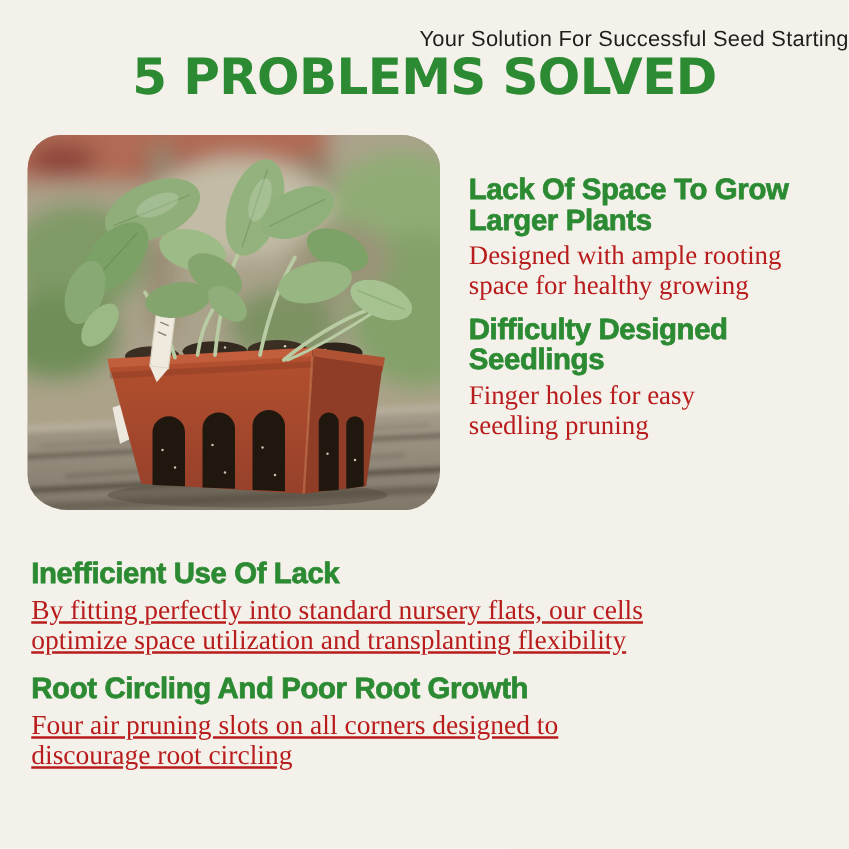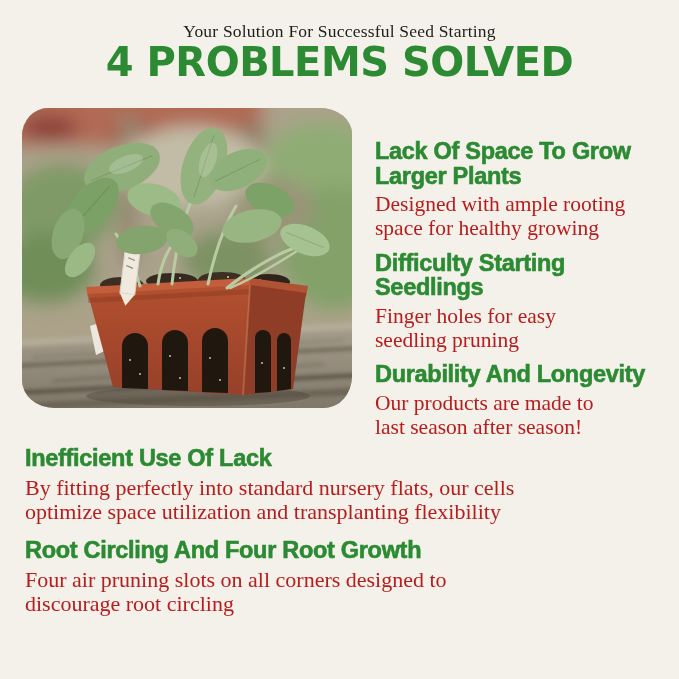--- a/index.html
+++ b/index.html
@@ -5,22 +5,22 @@
   html,body{margin:0;padding:0;}
   .canvas{
     position:relative;
     width:679px;height:679px;
     background:#f3f1ea;
     overflow:hidden;
     font-family:"Liberation Serif",serif;
   }
   .tagline{
     position:absolute;top:21px;left:0;right:0;
-    text-align:center;
-    font-family:Liberation Serif, serif;
+    text-align:right;
+    font-family:Liberation Sans, sans-serif;
     font-size:17.5px;
     color:#1e1e1c;
     letter-spacing:.2px;
   }
   .big-title{
     position:absolute;top:41px;left:0;right:0;
     text-align:center;
     font-family:"DejaVu Sans",sans-serif;
     font-weight:bold;
     font-size:40px;
@@ -54,29 +54,29 @@
     margin:0 0 5px 0;
   }
   .p-desc{
     font-family:"Liberation Serif",serif;
     font-size:21.5px;
     line-height:1.1;
     color:#b91c1c;
     white-space:pre-line;
     margin:0 0 10px 0;
   }
-  .bottom-section .p-desc{font-size:22px;margin-bottom:14px;}
+  .bottom-section .p-desc{font-size:22px;margin-bottom:14px;text-decoration:underline;}
 </style>
 </head>
 <body>
 
 <div class="canvas">
 
   <div class="tagline">Your Solution For Successful Seed Starting</div>
-  <div class="big-title">4 PROBLEMS SOLVED</div>
+  <div class="big-title">5 PROBLEMS SOLVED</div>
 
   <div class="photo" role="img" aria-label="Green seedlings growing in a terracotta 6-cell seed starting tray with finger holes, sitting on a wooden table">
     <svg width="330" height="300" viewBox="0 0 330 300">
       <defs>
         <filter id="blurBg" x="-20%" y="-20%" width="140%" height="140%">
             <feGaussianBlur stdDeviation="9"></feGaussianBlur>
           </filter>
         <filter id="blurMid" x="-20%" y="-20%" width="140%" height="140%">
             <feGaussianBlur stdDeviation="2"></feGaussianBlur>
           </filter>
@@ -232,38 +232,33 @@
   </div>
 
   <div class="col-right">
     <div>
       <div class="p-title">Lack Of Space To Grow
 Larger Plants</div>
       <div class="p-desc">Designed with ample rooting
 space for healthy growing</div>
     </div>
     <div>
-      <div class="p-title">Difficulty Starting
+      <div class="p-title">Difficulty Designed
 Seedlings</div>
       <div class="p-desc">Finger holes for easy
 seedling pruning</div>
     </div>
-    <div>
-      <div class="p-title">Durability And Longevity</div>
-      <div class="p-desc">Our products are made to
-last season after season!</div>
-    </div>
   </div>
 
   <div class="bottom-section">
     <div>
       <div class="p-title">Inefficient Use Of Lack</div>
       <div class="p-desc">By fitting perfectly into standard nursery flats, our cells
 optimize space utilization and transplanting flexibility</div>
     </div>
     <div>
-      <div class="p-title">Root Circling And Four Root Growth</div>
+      <div class="p-title">Root Circling And Poor Root Growth</div>
       <div class="p-desc">Four air pruning slots on all corners designed to
 discourage root circling</div>
     </div>
   </div>
 
 </div>
 
 </body></html>

